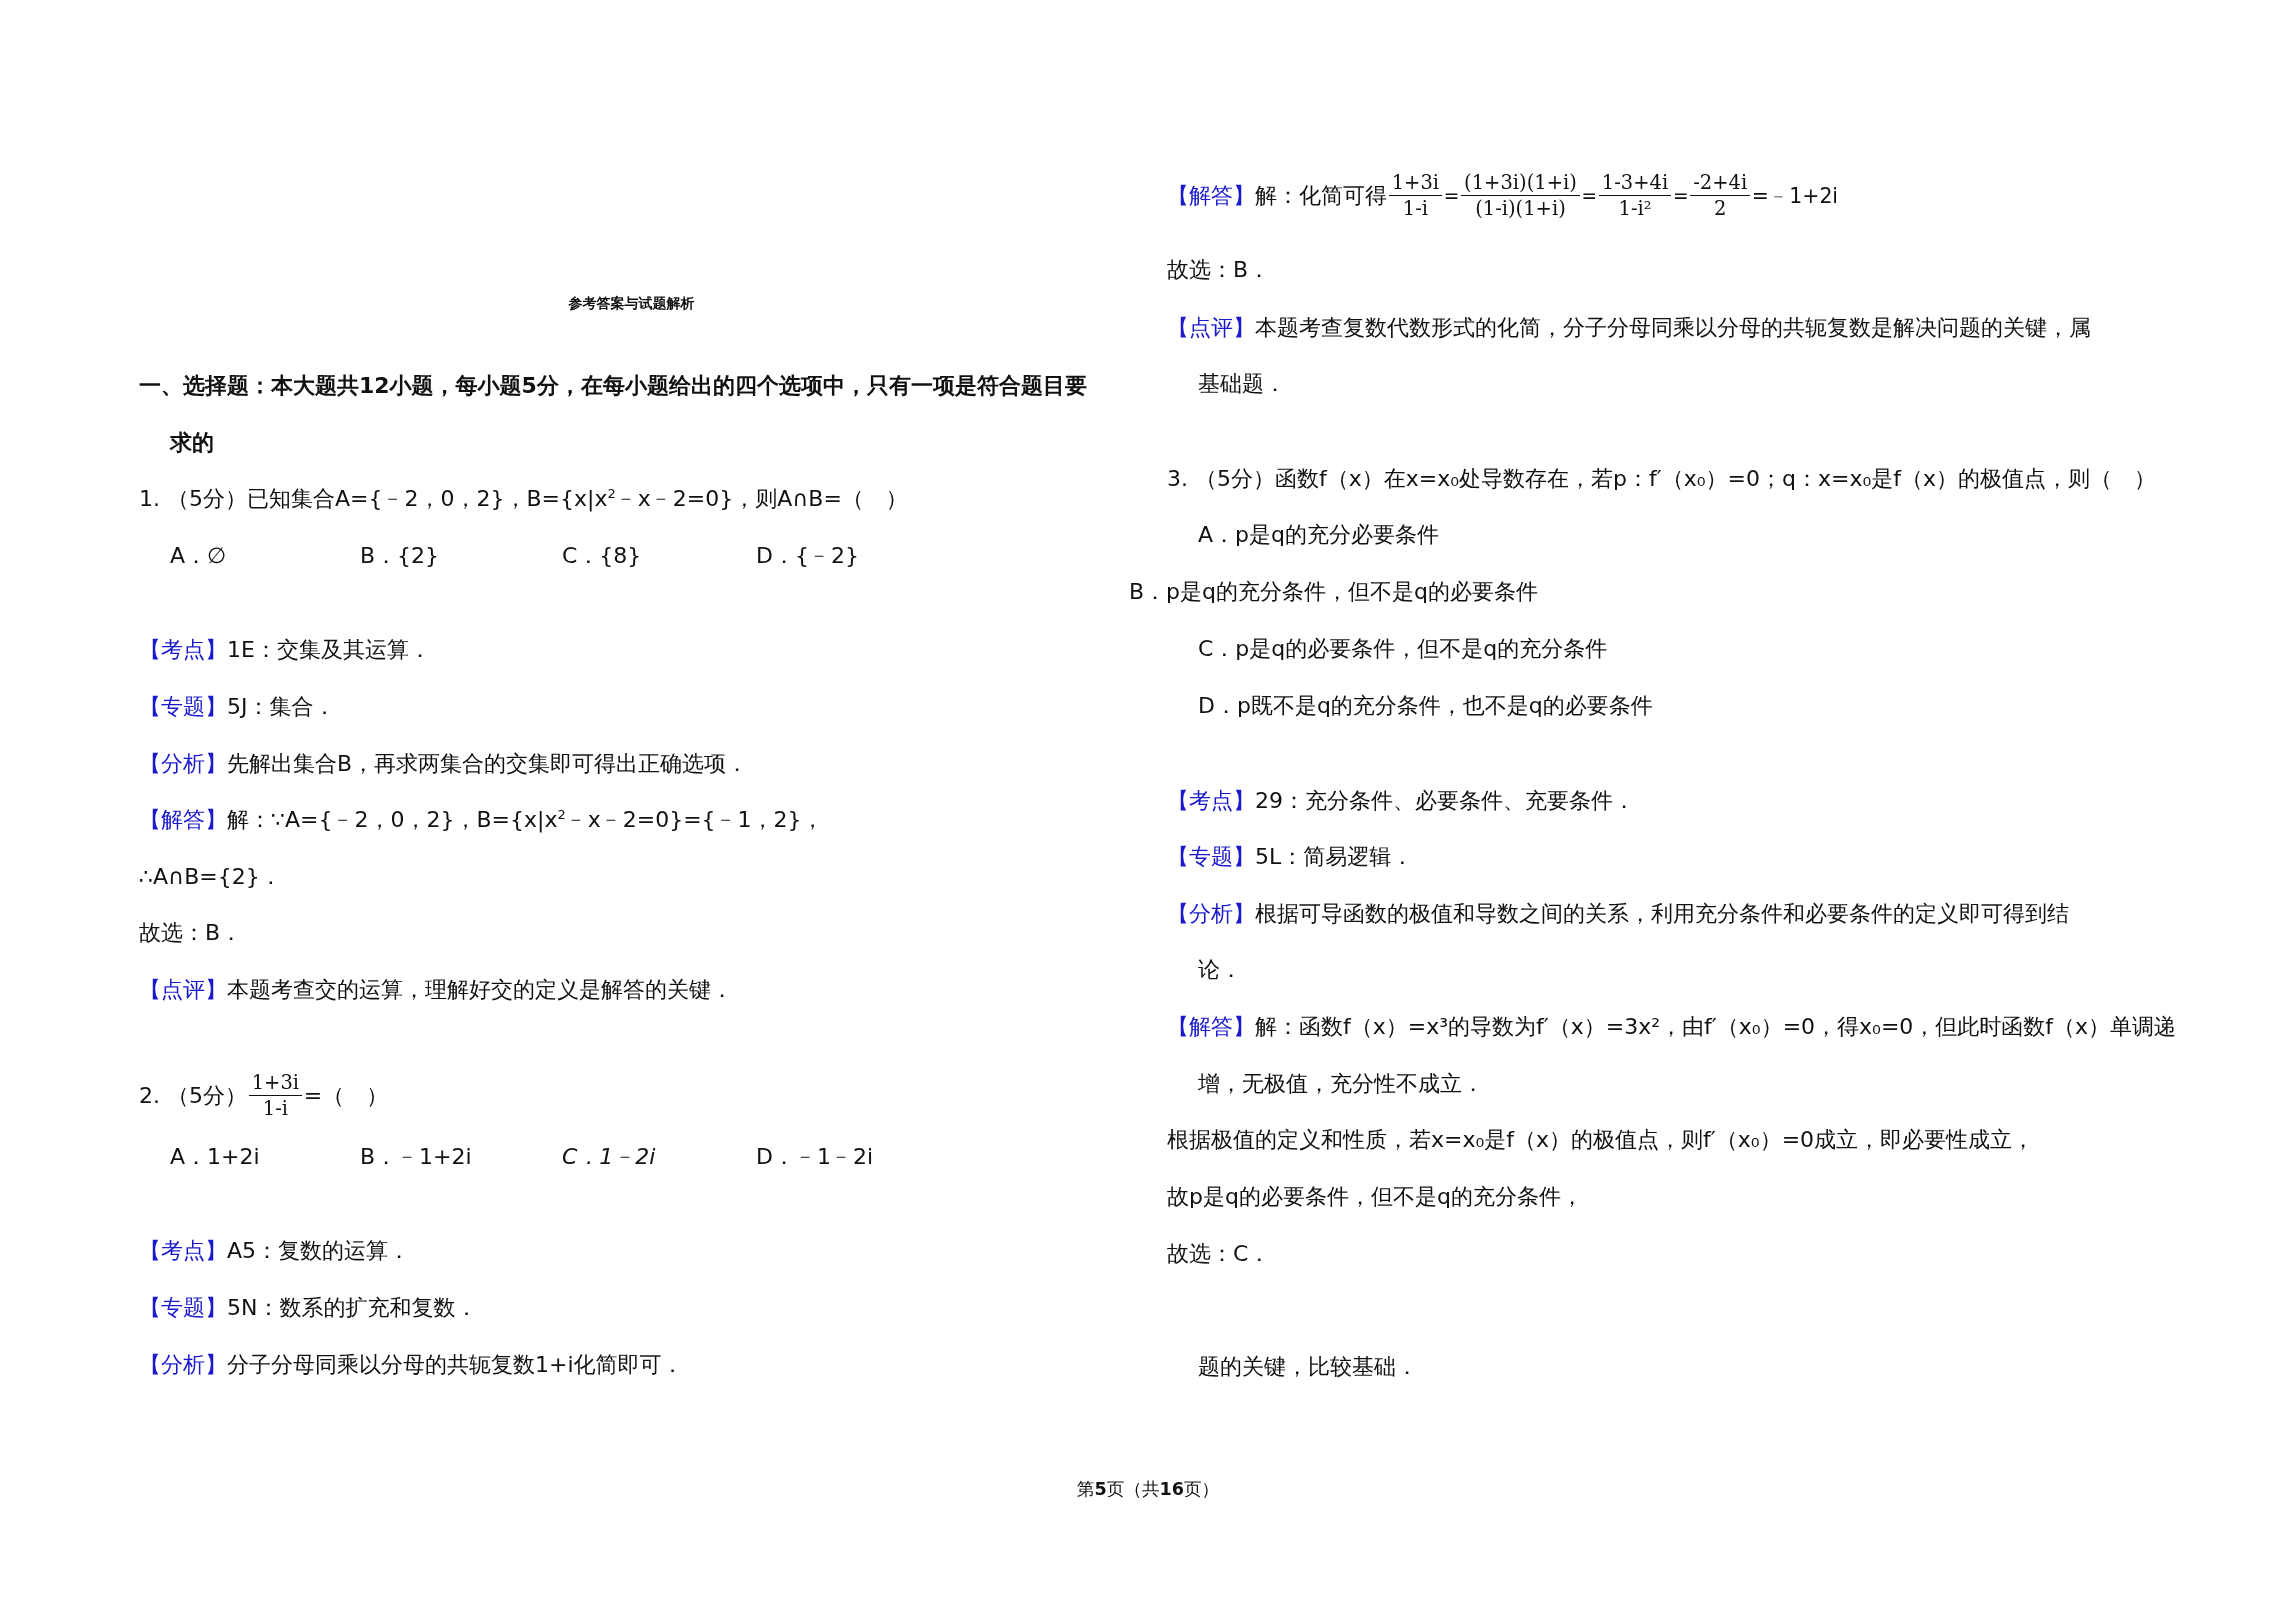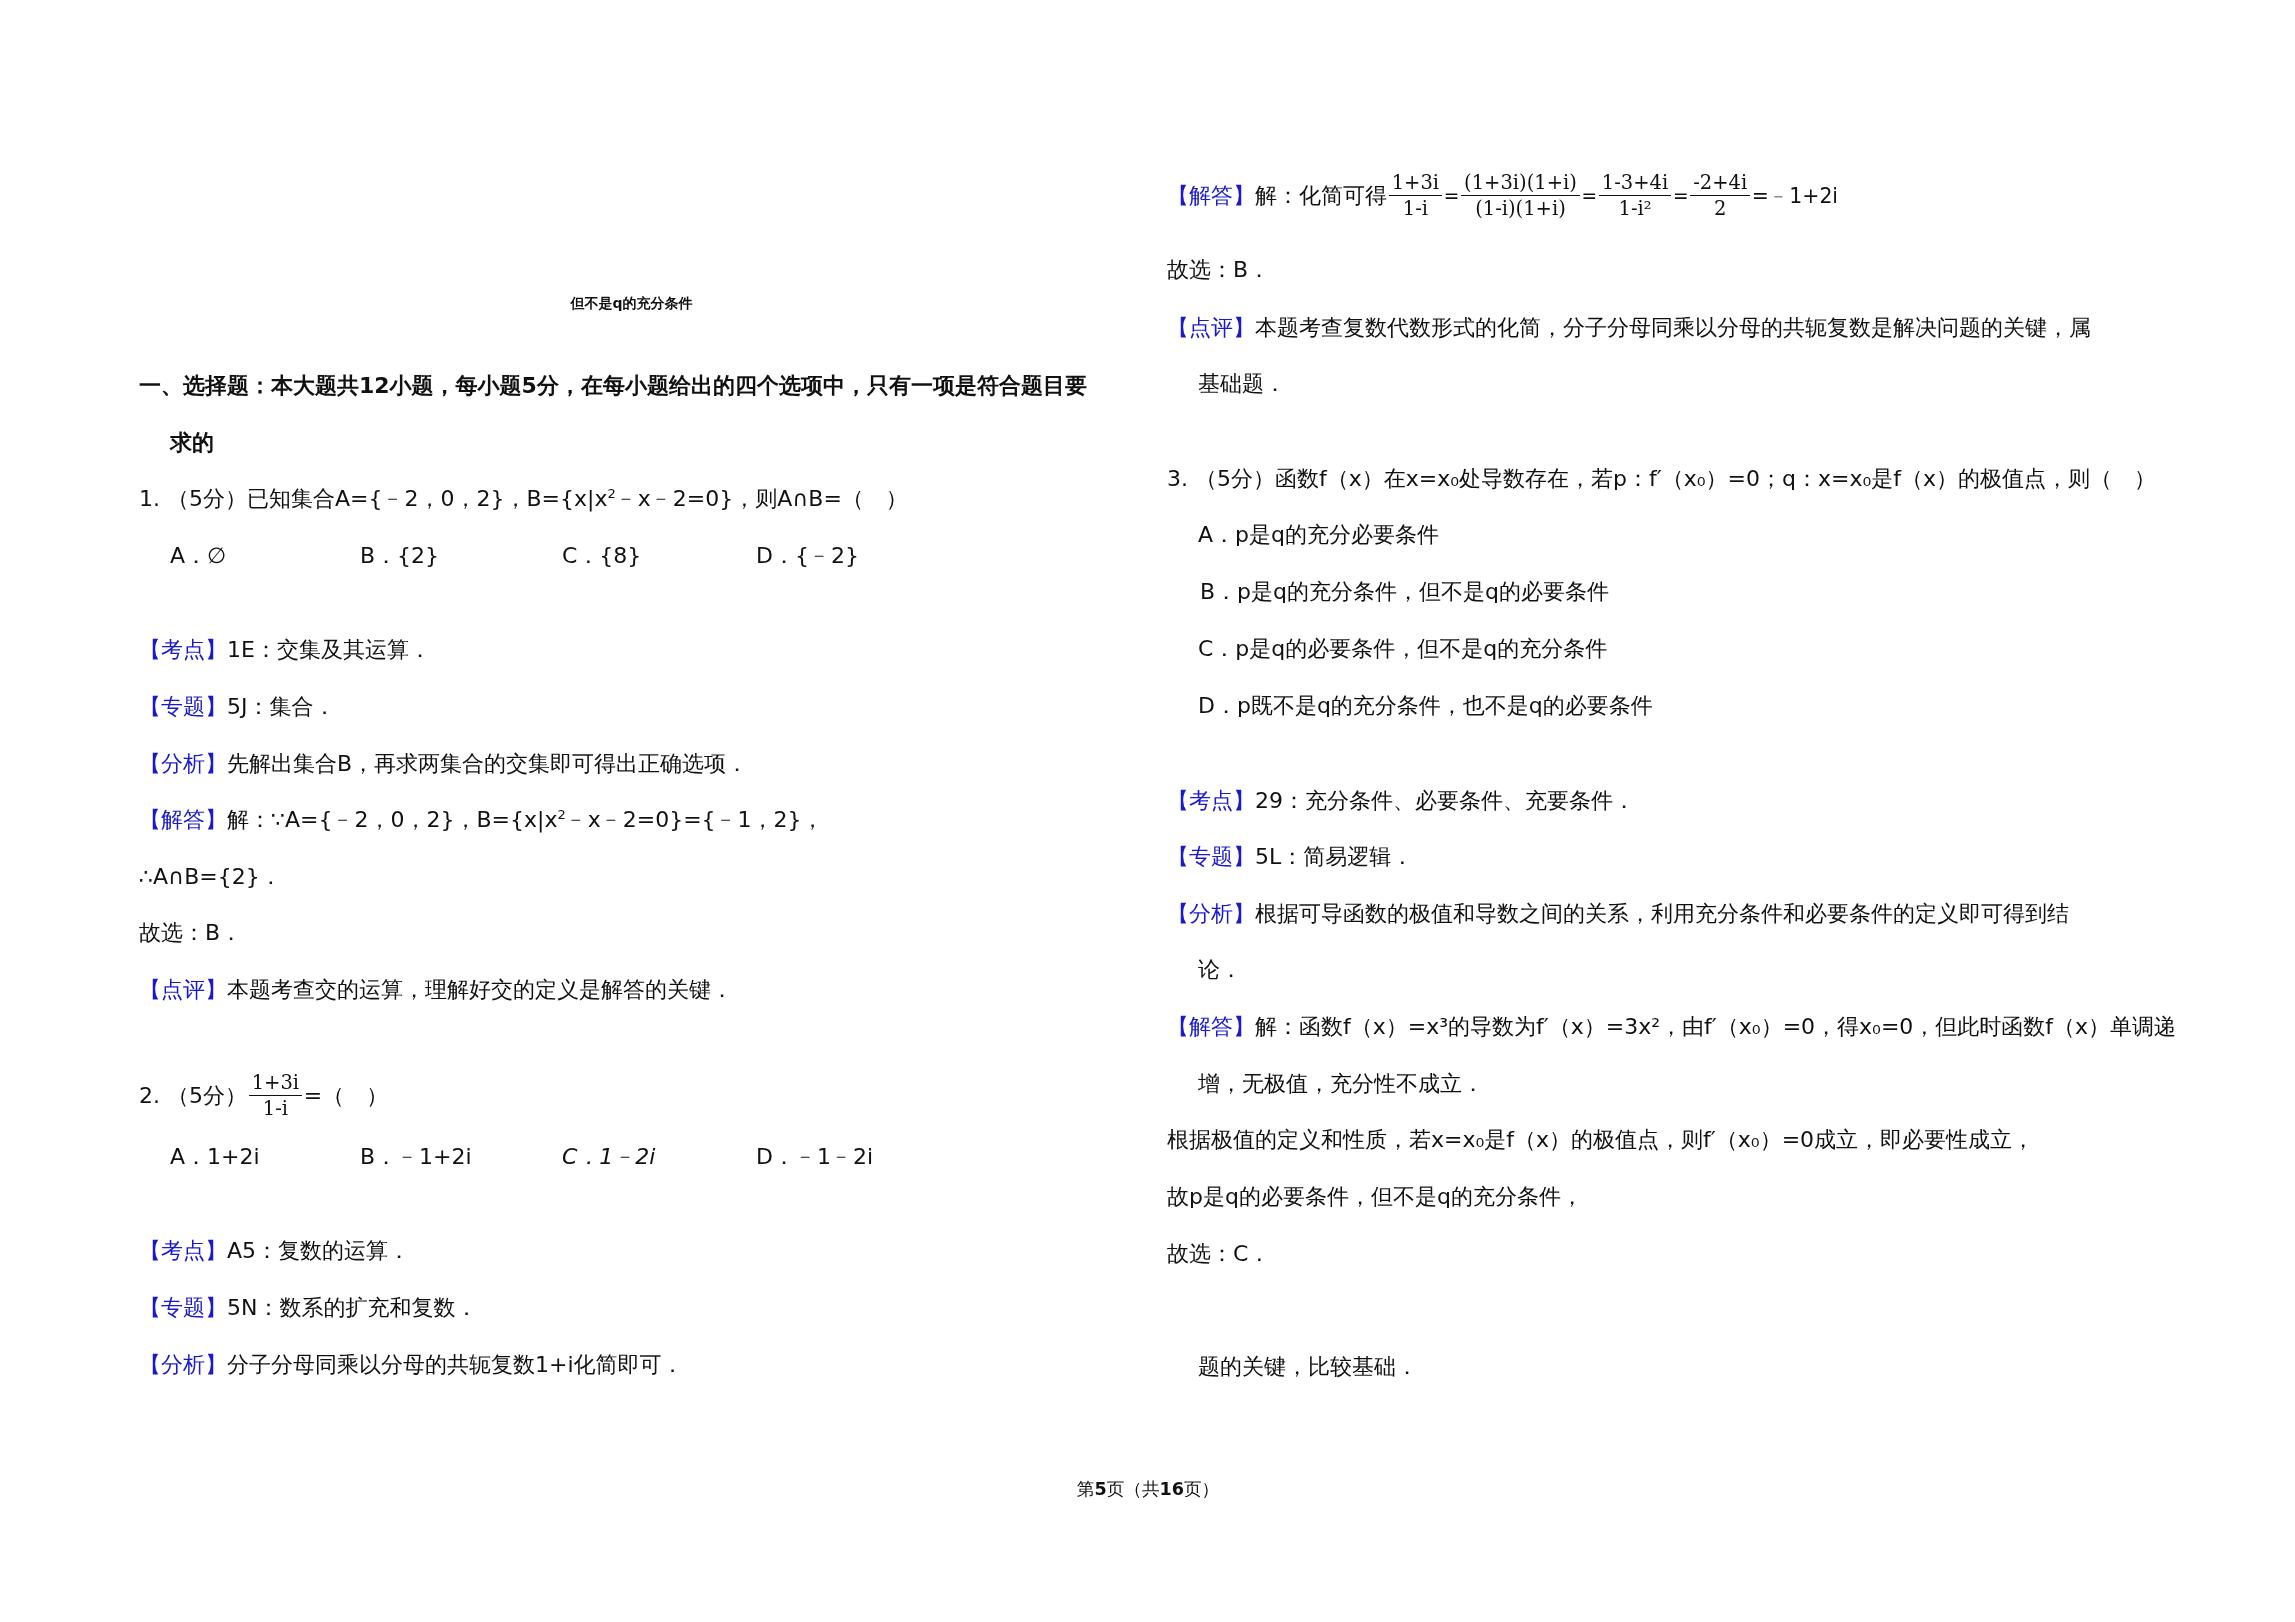--- a/index.html
+++ b/index.html
@@ -22,21 +22,21 @@
   .eq { font-size:18.6px; vertical-align:middle; }
   .footer { position:absolute; left:0; width:2296px; text-align:center; top:1477px;
             font-size:17.6px; }
   .footer b { font-weight:bold; }
 </style>
 </head>
 <body>
 
 <div class="page">
 
-  <div class="subtitle">但不是q的充分条件</div>
+  <div class="subtitle">参考答案与试题解析</div>
 
   <div class="ln section" style="left:139px; top:371px;">一、选择题：本大题共12小题，每小题5分，在每小题给出的四个选项中，只有一项是符合题目要</div>
   <div class="ln section" style="left:170px; top:428px;">求的</div>
 
   <div class="ln" style="left:139px; top:484px;"><span>1. （5分）已知集合A={﹣2，0，2}，B={x|x</span><sup>2</sup><span>﹣x﹣2=0}，则A∩B=（　）</span></div>
   <div class="opt" style="left:170px; top:541px;">A．∅</div>
   <div class="opt" style="left:360px; top:541px;">B．{2}</div>
   <div class="opt" style="left:562px; top:541px;">C．{8}</div>
   <div class="opt" style="left:756px; top:541px;">D．{﹣2}</div>
 
@@ -58,21 +58,21 @@
   <div class="ln" style="left:139px; top:1293px;"><span class="tag">【专题】</span><span>5N：数系的扩充和复数．</span></div>
   <div class="ln" style="left:139px; top:1350px;"><span class="tag">【分析】</span><span>分子分母同乘以分母的共轭复数1+i化简即可．</span></div>
 
   <div class="ln" style="left:1167px; top:167px; line-height:56px;"><span class="tag" style="vertical-align:middle;">【解答】</span><span style="vertical-align:middle;">解：化简可得</span><span class="frac"><span class="num">1+3i</span><span class="den">1-i</span></span><span class="eq">=</span><span class="frac"><span class="num">(1+3i)(1+i)</span><span class="den">(1-i)(1+i)</span></span><span class="eq">=</span><span class="frac"><span class="num">1-3+4i</span><span class="den">1-i²</span></span><span class="eq">=</span><span class="frac"><span class="num">-2+4i</span><span class="den">2</span></span><span style="vertical-align:middle; font-size:20.4px;">=﹣1+2i</span></div>
   <div class="ln" style="left:1167px; top:255px;">故选：B．</div>
   <div class="ln" style="left:1167px; top:313px;"><span class="tag">【点评】</span><span>本题考查复数代数形式的化简，分子分母同乘以分母的共轭复数是解决问题的关键，属</span></div>
   <div class="ln" style="left:1198px; top:369px;">基础题．</div>
 
   <div class="ln" style="left:1167px; top:464px;">3. （5分）函数f（x）在x=x₀处导数存在，若p：f′（x₀）=0；q：x=x₀是f（x）的极值点，则（　）</div>
   <div class="opt" style="left:1198px; top:520px;">A．p是q的充分必要条件</div>
-  <div class="opt" style="left:1200px; top:577px;">B．p是q的充分条件，但不是q的必要条件</div>
+  <div class="opt" style="left:1129px; top:577px;">B．p是q的充分条件，但不是q的必要条件</div>
   <div class="opt" style="left:1198px; top:634px;">C．p是q的必要条件，但不是q的充分条件</div>
   <div class="opt" style="left:1198px; top:691px;">D．p既不是q的充分条件，也不是q的必要条件</div>
 
   <div class="ln" style="left:1167px; top:786px;"><span class="tag">【考点】</span><span>29：充分条件、必要条件、充要条件．</span></div>
   <div class="ln" style="left:1167px; top:842px;"><span class="tag">【专题】</span><span>5L：简易逻辑．</span></div>
   <div class="ln" style="left:1167px; top:899px;"><span class="tag">【分析】</span><span>根据可导函数的极值和导数之间的关系，利用充分条件和必要条件的定义即可得到结</span></div>
   <div class="ln" style="left:1198px; top:955px;">论．</div>
   <div class="ln" style="left:1167px; top:1012px;"><span class="tag">【解答】</span><span>解：函数f（x）=x³的导数为f′（x）=3x²，由f′（x₀）=0，得x₀=0，但此时函数f（x）单调递</span></div>
   <div class="ln" style="left:1198px; top:1069px;">增，无极值，充分性不成立．</div>
   <div class="ln" style="left:1167px; top:1125px;">根据极值的定义和性质，若x=x₀是f（x）的极值点，则f′（x₀）=0成立，即必要性成立，</div>

